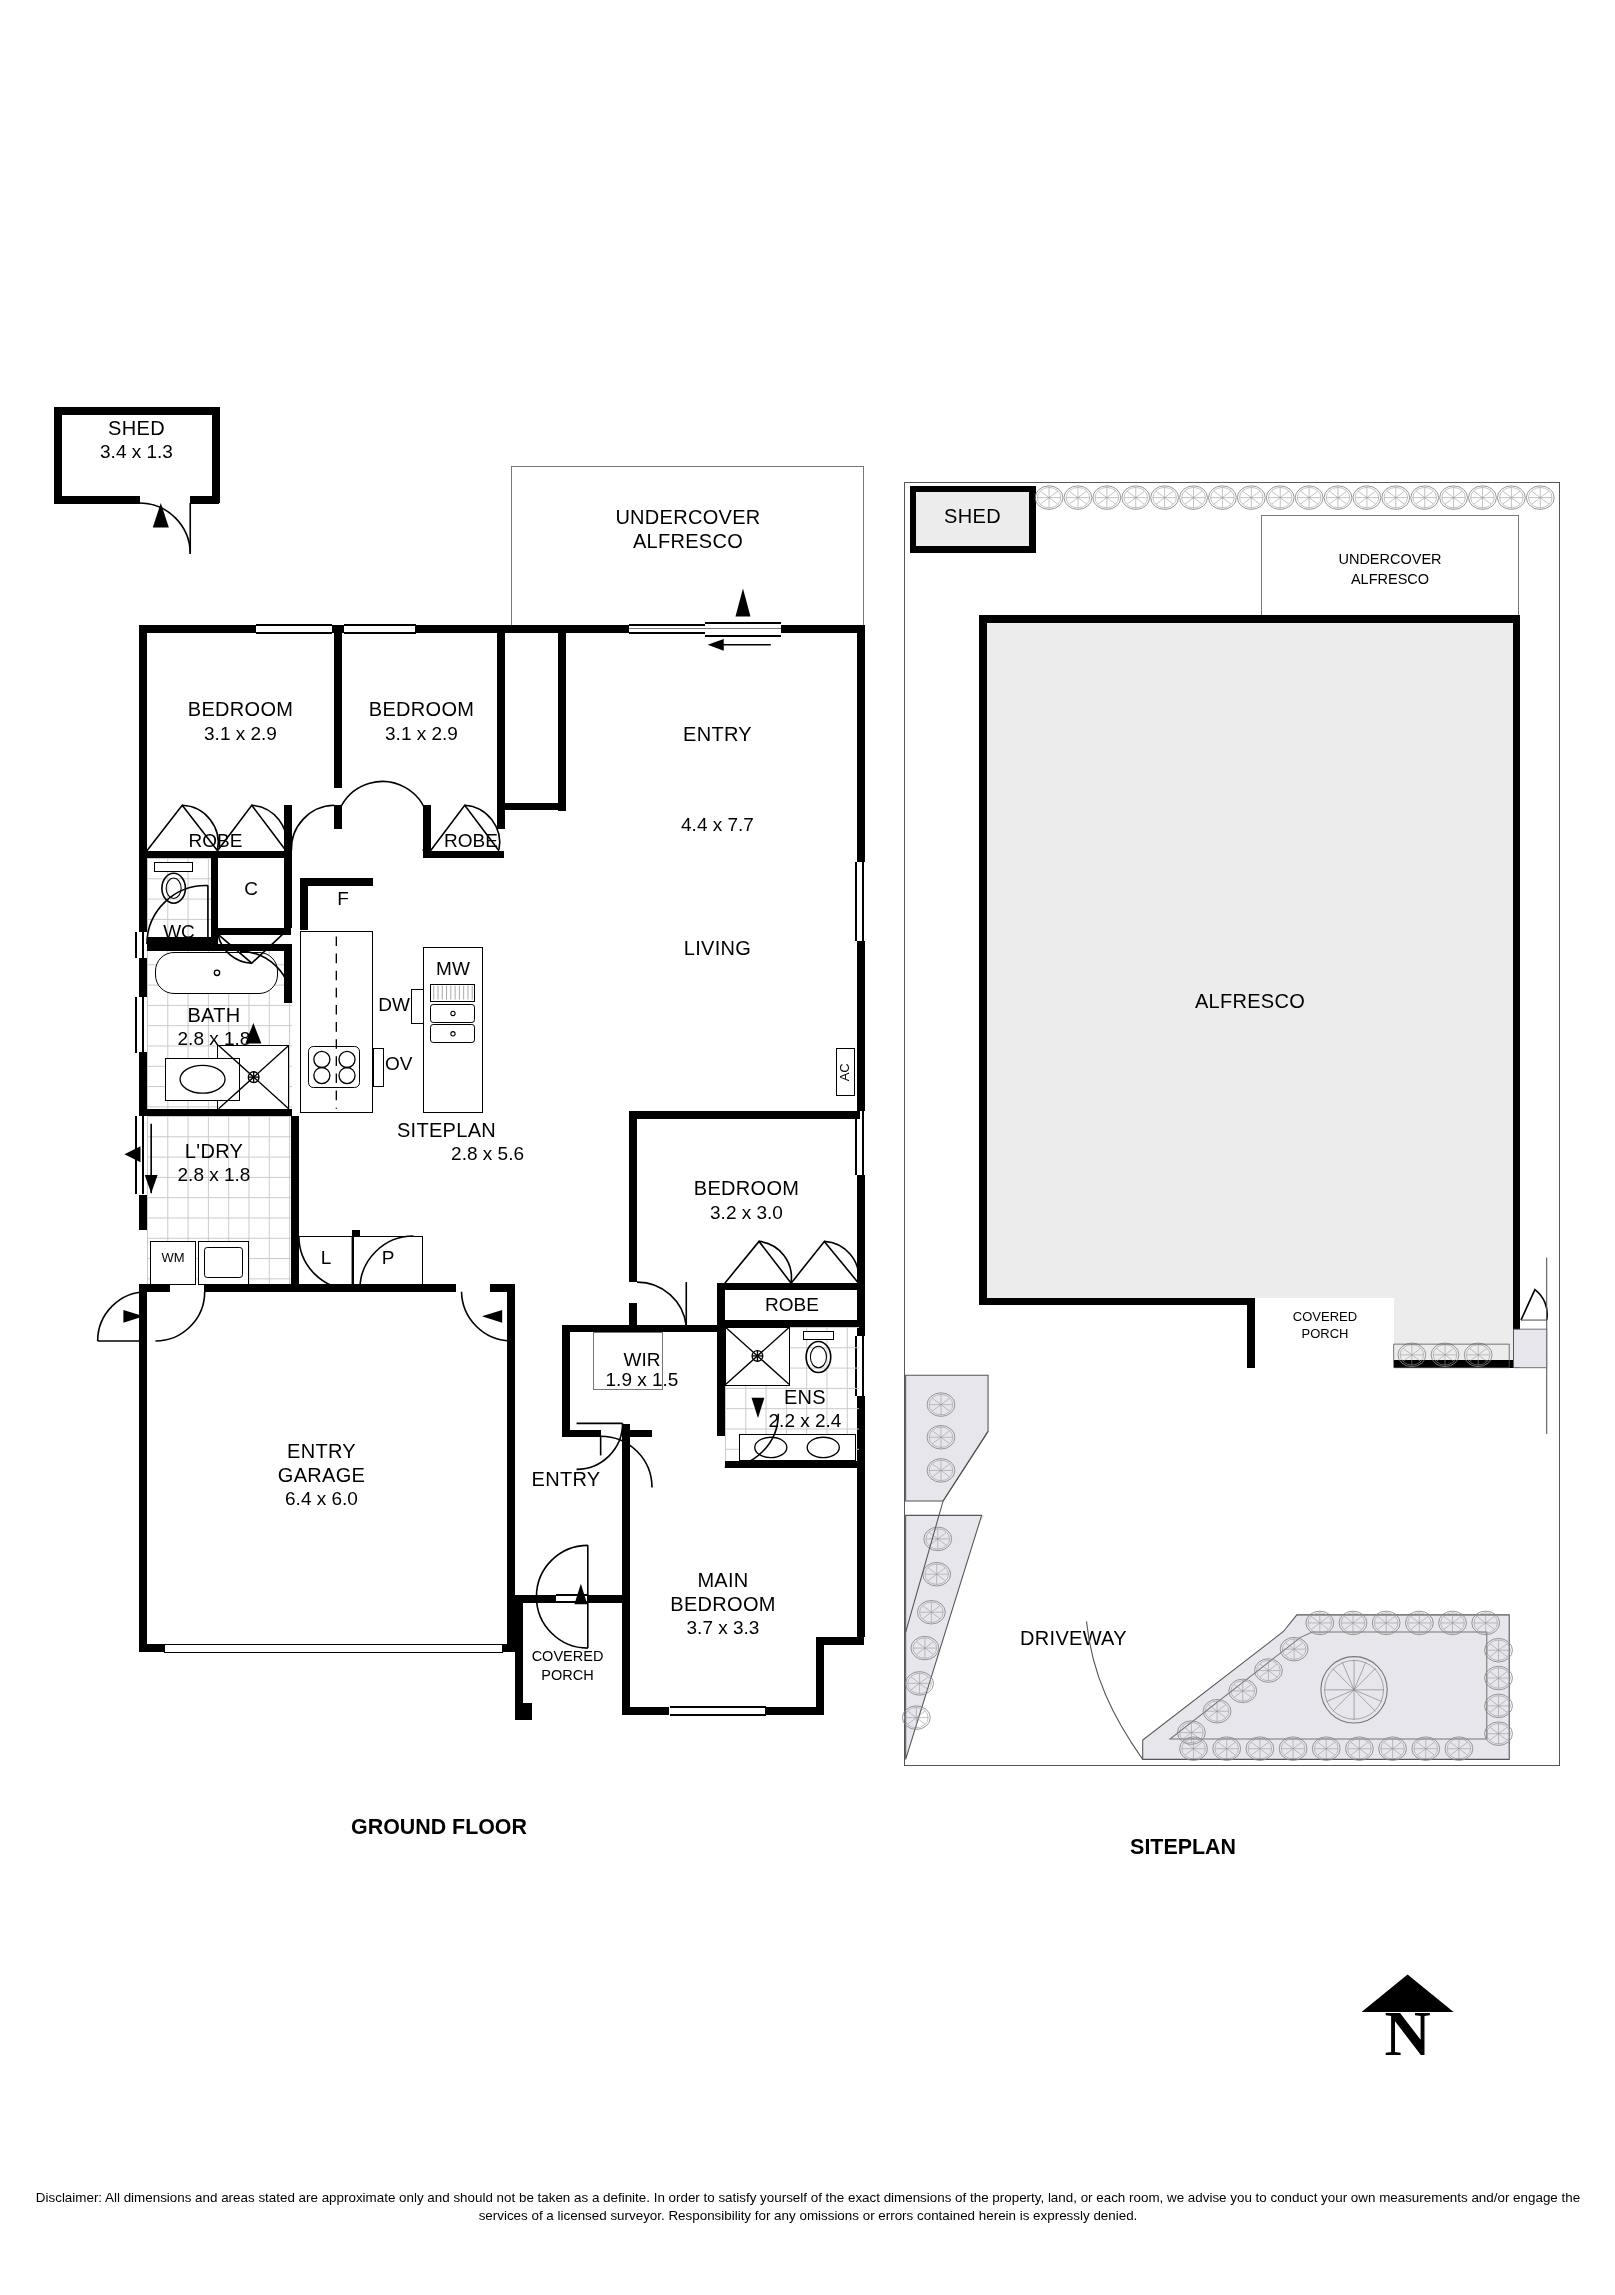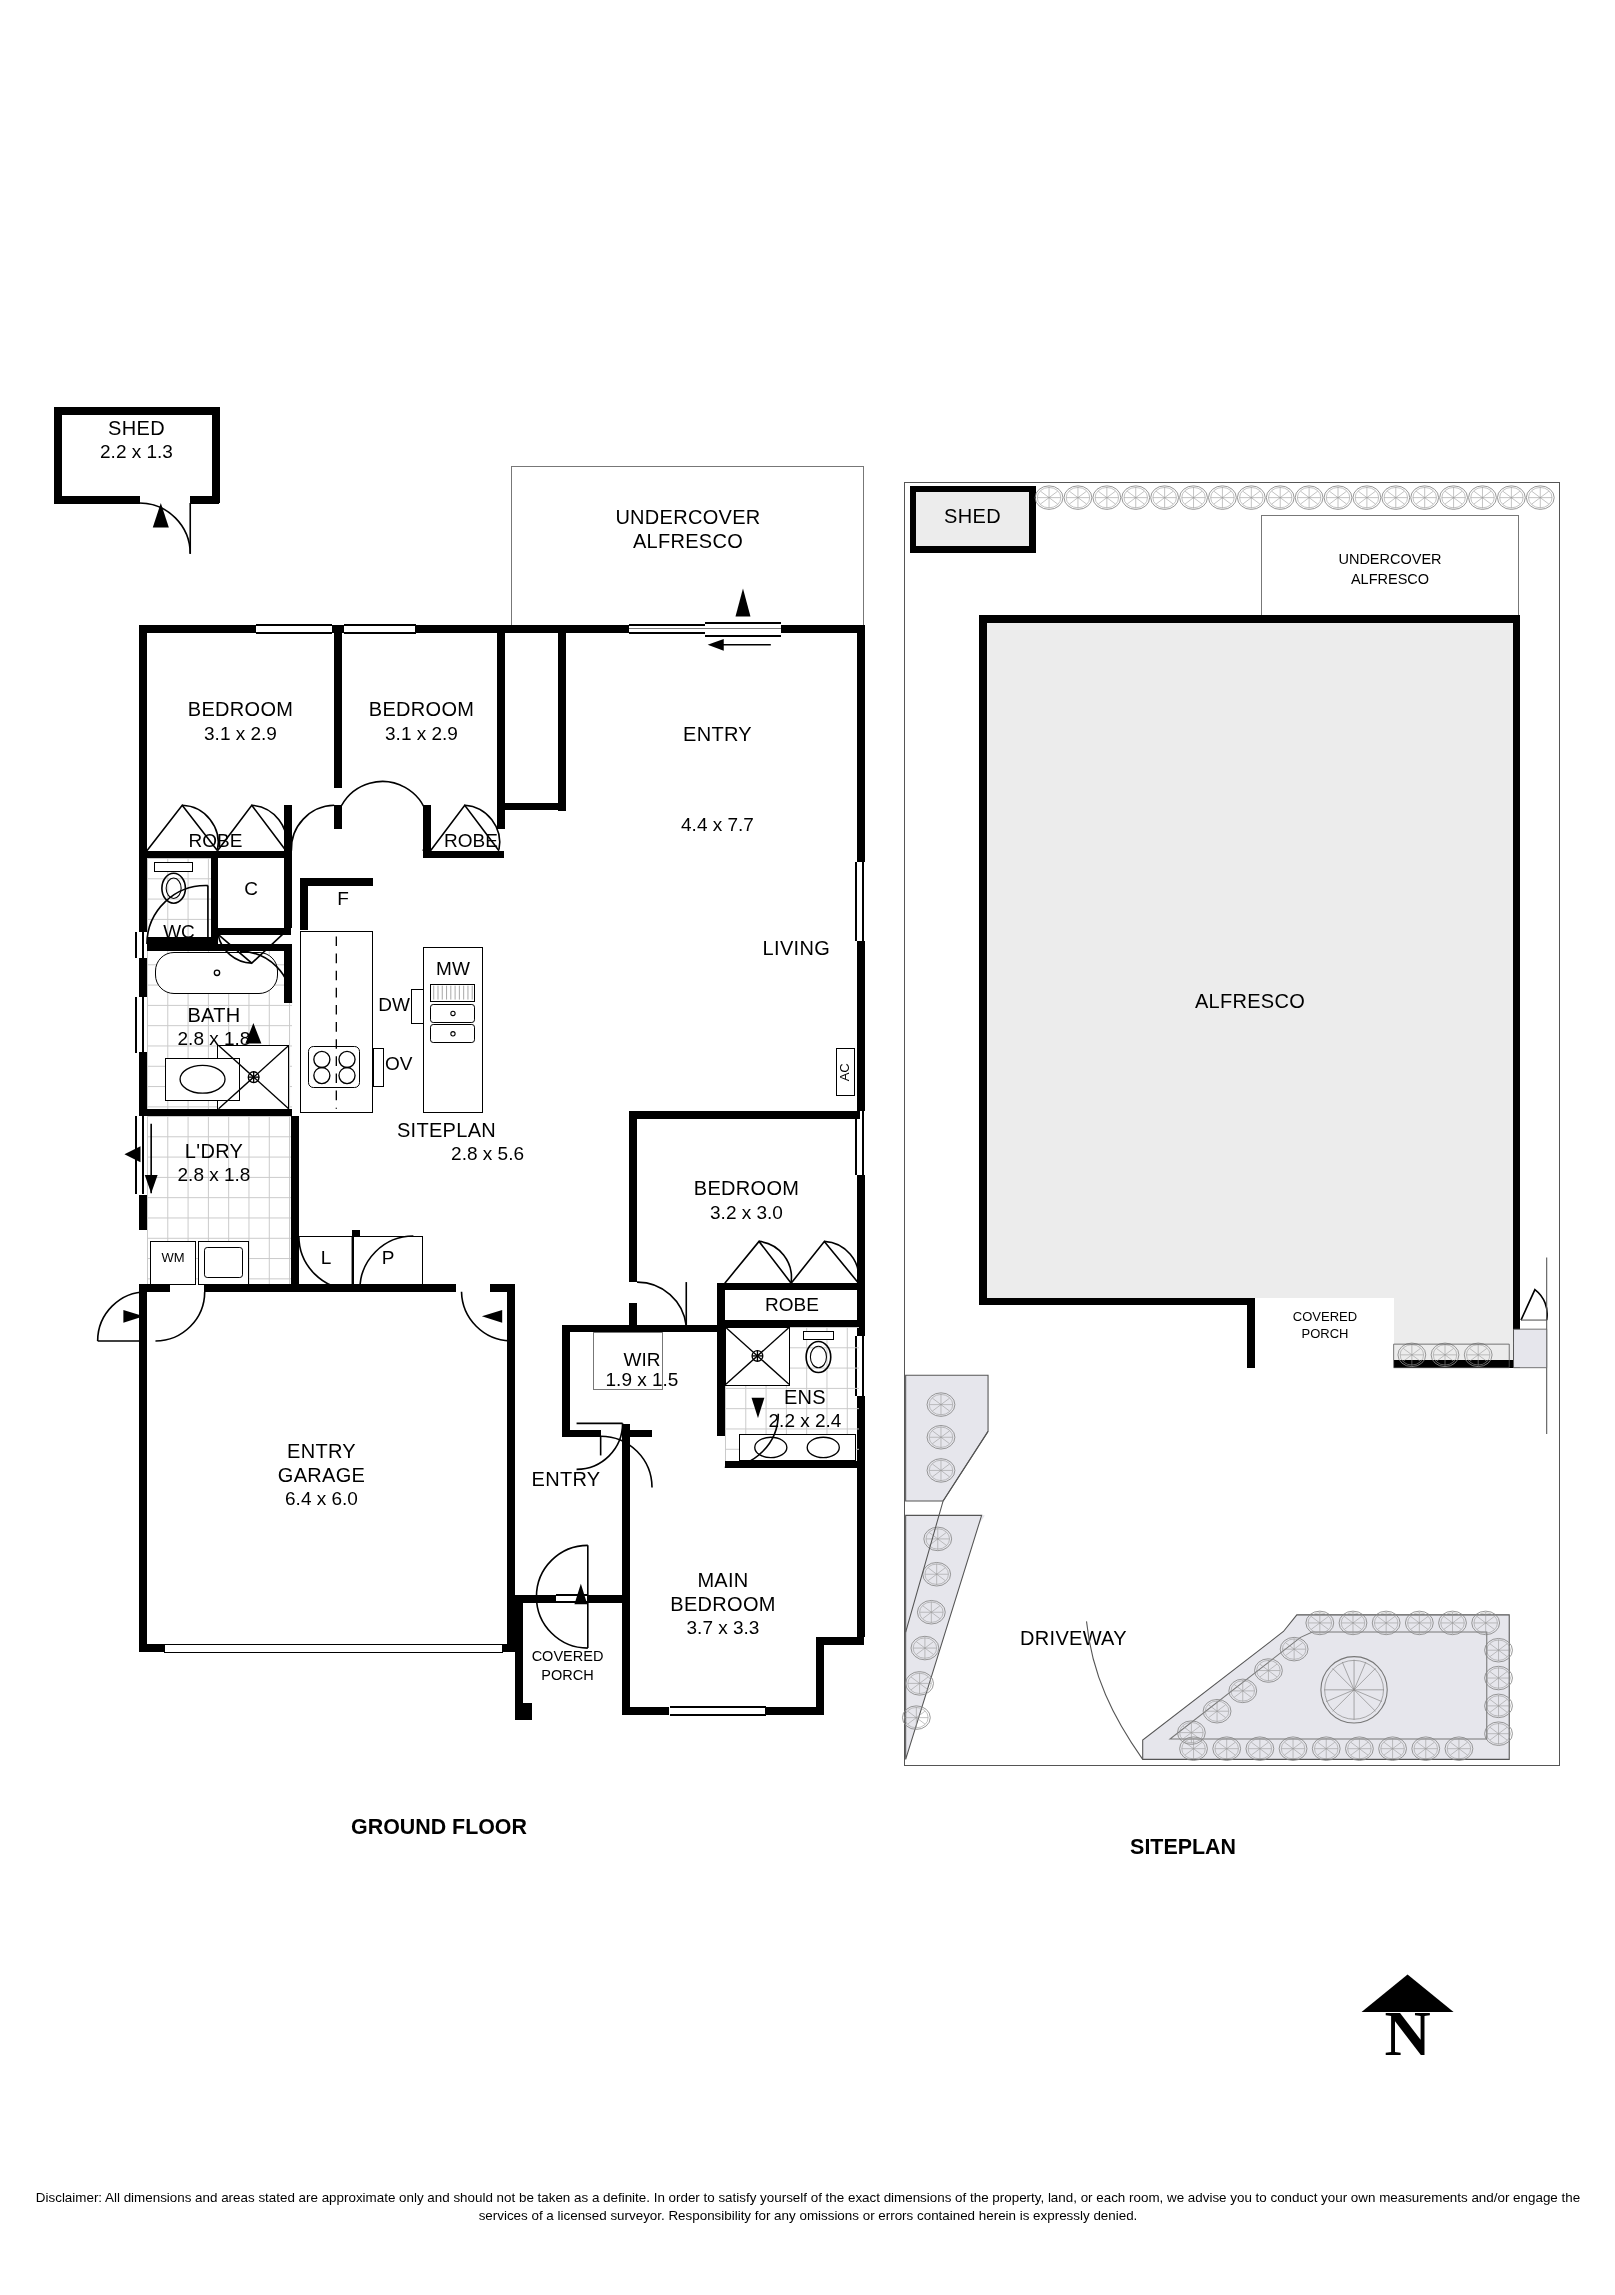--- a/index.html
+++ b/index.html
@@ -40,21 +40,21 @@
 <body>
 
 <div id="page">
 
   <div class="w" style="left:54px;top:407px;width:166px;height:7.5px;"></div>
   <div class="w" style="left:54px;top:407px;width:7.5px;height:96px;"></div>
   <div class="w" style="left:212px;top:407px;width:7.5px;height:96px;"></div>
   <div class="w" style="left:54px;top:496px;width:86px;height:7.5px;"></div>
   <div class="w" style="left:190px;top:496px;width:29px;height:7.5px;"></div>
   <div class="lbl rm-name" style="left:59px;top:417px;width:155px;">SHED</div>
-  <div class="lbl rm-dim" style="left:59px;top:441px;width:155px;">2.2 x 1.3</div>
+  <div class="lbl rm-dim" style="left:59px;top:441px;width:155px;">3.4 x 1.3</div>
 
   <div class="outline-thin" style="left:511px;top:466px;width:353px;height:163px;border-color:#777;border-width:1.1px;"></div>
   <div class="lbl rm-name" style="left:514px;top:506px;width:348px;">UNDERCOVER</div>
   <div class="lbl rm-name" style="left:514px;top:530px;width:348px;">ALFRESCO</div>
 
   <div class="w" style="left:139px;top:625px;width:117px;height:7.5px;"></div>
   <div class="w" style="left:332px;top:625px;width:11.8px;height:7.5px;"></div>
   <div class="w" style="left:415px;top:625px;width:214px;height:7.5px;"></div>
   <div class="w" style="left:781px;top:625px;width:83px;height:7.5px;"></div>
 
@@ -179,21 +179,21 @@
   <div class="outline" style="left:430px;top:984px;width:45px;height:18px;border-width:1.1px;background:#fff;"></div>
   <div class="outline" style="left:430px;top:1004px;width:45px;height:19px;border-width:1.1px;border-radius:3.2px;background:#fff;"></div>
   <div class="outline" style="left:430px;top:1024px;width:45px;height:19px;border-width:1.1px;border-radius:3.2px;background:#fff;"></div>
   <div class="lbl rm-name" style="left:369px;top:1119px;width:155px;">SITEPLAN</div>
   <div class="lbl rm-dim" style="left:369px;top:1143px;width:155px;text-align:right;">2.8 x 5.6</div>
 
   <div class="w" style="left:558px;top:633px;width:7.5px;height:178px;"></div>
   <div class="w" style="left:504px;top:803px;width:61px;height:7px;"></div>
   <div class="lbl rm-name" style="left:605px;top:723px;width:225px;">ENTRY</div>
   <div class="lbl rm-dim" style="left:605px;top:814px;width:225px;">4.4 x 7.7</div>
-  <div class="lbl rm-name" style="left:605px;top:937px;width:225px;text-align:right;">LIVING</div>
+  <div class="lbl rm-name" style="left:605px;top:937px;width:225px;">LIVING</div>
 
   <div class="outline" style="left:836px;top:1048px;width:19px;height:48px;border-width:1.1px;background:#fff;"></div>
   <div class="lbl rm-mini" style="left:828px;top:1065px;width:35px;transform:rotate(-90deg);transform-origin:center;">AC</div>
 
   <div class="w" style="left:629px;top:1111px;width:231px;height:7.5px;"></div>
   <div class="w" style="left:629px;top:1111px;width:7.5px;height:171px;"></div>
   <div class="w" style="left:629px;top:1303px;width:7.5px;height:22.5px;"></div>
   <div class="lbl rm-name" style="left:637px;top:1177px;width:219px;">BEDROOM</div>
   <div class="lbl rm-dim" style="left:637px;top:1202px;width:219px;">3.2 x 3.0</div>
 

